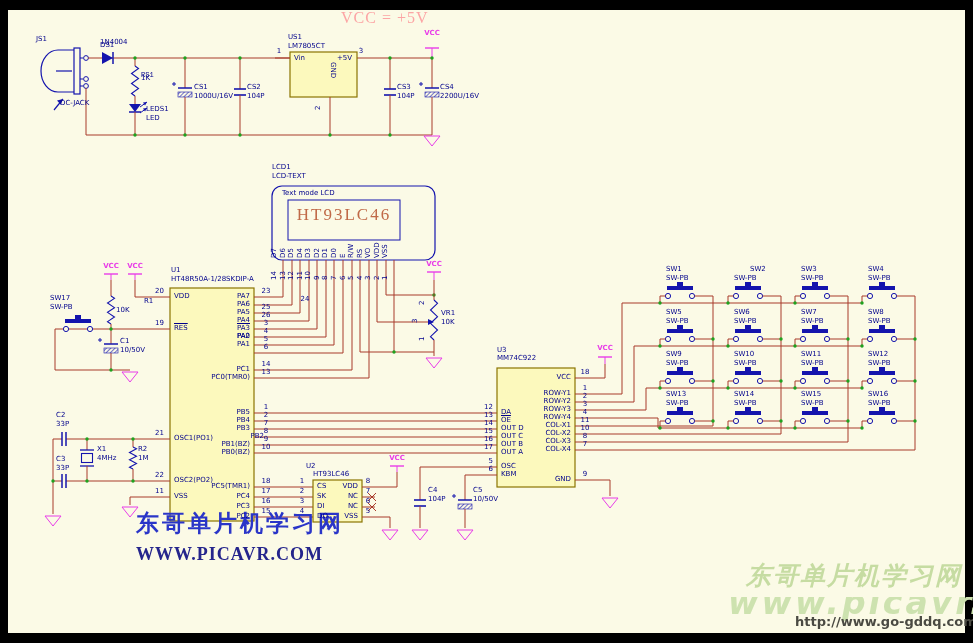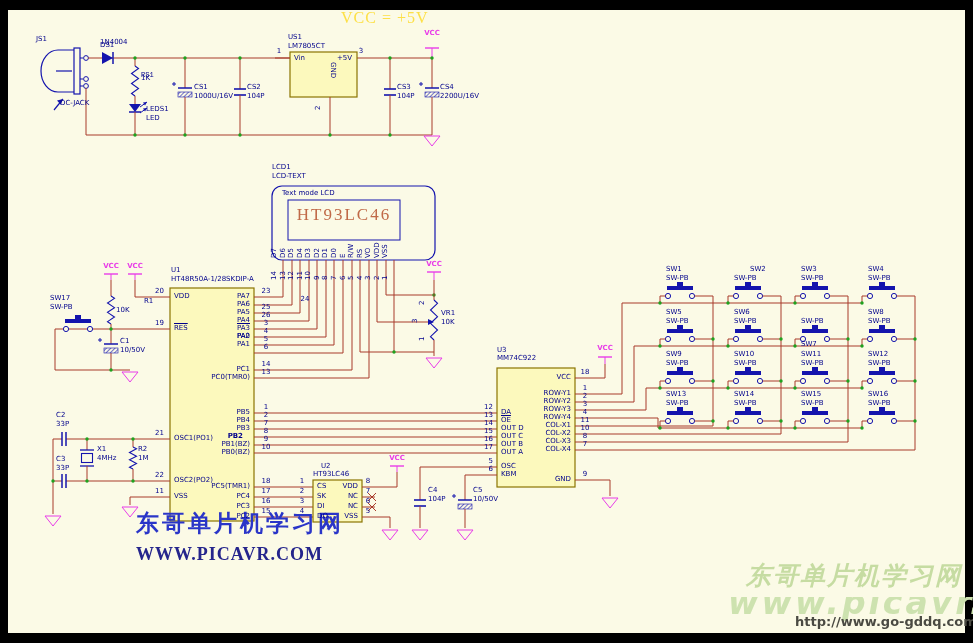--- a/index.html
+++ b/index.html
@@ -7,21 +7,21 @@
        font-family:"DejaVu Sans",sans-serif;}
   #sheet{position:absolute;left:8px;top:10px;width:957px;height:623px;background:#fbfae6;}
   #canvas,#labels{position:absolute;left:0;top:0;width:973px;height:643px;}
   .lbl{position:absolute;font-size:7px;line-height:7px;color:#00008c;white-space:nowrap;}
   .c{transform:translateX(-50%);}
   .r{transform:translateX(-100%);}
   .rotccw{transform-origin:0 100%;transform:rotate(-90deg);}
   .rotcw{transform-origin:0 0;transform:rotate(90deg);}
   .mag{color:#e83ce8;font-weight:bold;}
   .ovl{text-decoration:overline;}
-  .note{font-family:"Liberation Serif",serif;font-size:16px;color:#fde047;letter-spacing:1px;}
+  .note{font-family:"Liberation Serif",serif;font-size:16px;color:#fca5a5;letter-spacing:1px;}
   .screen-text{font-family:"Liberation Serif",serif;font-size:17px;color:#c06a48;letter-spacing:2px;}
   .cn{font-weight:bold;font-size:23px;color:#2a35c8;letter-spacing:3px;}
   .url{font-family:"Liberation Serif",serif;font-weight:bold;font-size:18px;color:#25258c;letter-spacing:1px;}
   .wm1{font-style:italic;font-weight:bold;font-size:25px;color:#c6dca2;letter-spacing:2px;}
   .wm2{font-style:italic;font-weight:bold;font-size:33px;color:#cde2af;letter-spacing:3px;}
   .wm3{font-weight:bold;font-size:13px;color:#4a4a42;}
 </style>
 </head>
 <body>
 
@@ -506,21 +506,21 @@
     <div class="lbl r" style="left: 250px; top: 366px;">PC1</div>
     <div class="lbl c" style="left: 266px; top: 369px;">13</div>
     <div class="lbl r" style="left: 250px; top: 374px;">PC0(TMR0)</div>
     <div class="lbl c" style="left: 266px; top: 404px;">1</div>
     <div class="lbl r" style="left: 250px; top: 409px;">PB5</div>
     <div class="lbl c" style="left: 266px; top: 412px;">2</div>
     <div class="lbl r" style="left: 250px; top: 417px;">PB4</div>
     <div class="lbl c" style="left: 266px; top: 420px;">7</div>
     <div class="lbl r" style="left: 250px; top: 425px;">PB3</div>
     <div class="lbl c" style="left: 266px; top: 428px;">8</div>
-    <div class="lbl r" style="left: 243px; top: 433px; font-weight: bold;">PB2</div>
+    <div class="lbl r" style="left: 264px; top: 433px;">PB2</div>
     <div class="lbl c" style="left: 266px; top: 436px;">9</div>
     <div class="lbl r" style="left: 250px; top: 441px;">PB1(BZ)</div>
     <div class="lbl c" style="left: 266px; top: 444px;">10</div>
     <div class="lbl r" style="left: 250px; top: 449px;">PB0(BZ)</div>
     <div class="lbl c" style="left: 266px; top: 478px;">18</div>
     <div class="lbl r" style="left: 250px; top: 483px;">PC5(TMR1)</div>
     <div class="lbl c" style="left: 266px; top: 488px;">17</div>
     <div class="lbl r" style="left: 250px; top: 493px;">PC4</div>
     <div class="lbl c" style="left: 266px; top: 498px;">16</div>
     <div class="lbl r" style="left: 250px; top: 503px;">PC3</div>
@@ -535,21 +535,21 @@
     <div class="lbl " style="left: 120px; top: 338px;">C1</div>
     <div class="lbl " style="left: 120px; top: 347px;">10/50V</div>
     <div class="lbl " style="left: 56px; top: 412px;">C2</div>
     <div class="lbl " style="left: 56px; top: 421px;">33P</div>
     <div class="lbl " style="left: 56px; top: 456px;">C3</div>
     <div class="lbl " style="left: 56px; top: 465px;">33P</div>
     <div class="lbl " style="left: 97px; top: 446px;">X1</div>
     <div class="lbl " style="left: 97px; top: 455px;">4MHz</div>
     <div class="lbl " style="left: 138px; top: 446px;">R2</div>
     <div class="lbl " style="left: 138px; top: 455px;">1M</div>
-    <div class="lbl " style="left: 321px; top: 463px;">U2</div>
+    <div class="lbl " style="left: 306px; top: 463px;">U2</div>
     <div class="lbl " style="left: 313px; top: 471px;">HT93LC46</div>
     <div class="lbl c" style="left: 302px; top: 478px;">1</div>
     <div class="lbl " style="left: 317px; top: 483px;">CS</div>
     <div class="lbl c" style="left: 302px; top: 488px;">2</div>
     <div class="lbl " style="left: 317px; top: 493px;">SK</div>
     <div class="lbl c" style="left: 302px; top: 498px;">3</div>
     <div class="lbl " style="left: 317px; top: 503px;">DI</div>
     <div class="lbl c" style="left: 302px; top: 508px;">4</div>
     <div class="lbl " style="left: 317px; top: 513px;">DO</div>
     <div class="lbl c" style="left: 368px; top: 478px;">8</div>
@@ -615,21 +615,21 @@
     <div class="lbl " style="left: 734px; top: 266px; margin-left: 16px;">SW2</div>
     <div class="lbl " style="left: 734px; top: 275px;">SW-PB</div>
     <div class="lbl " style="left: 801px; top: 266px;">SW3</div>
     <div class="lbl " style="left: 801px; top: 275px;">SW-PB</div>
     <div class="lbl " style="left: 868px; top: 266px;">SW4</div>
     <div class="lbl " style="left: 868px; top: 275px;">SW-PB</div>
     <div class="lbl " style="left: 666px; top: 309px;">SW5</div>
     <div class="lbl " style="left: 666px; top: 318px;">SW-PB</div>
     <div class="lbl " style="left: 734px; top: 309px;">SW6</div>
     <div class="lbl " style="left: 734px; top: 318px;">SW-PB</div>
-    <div class="lbl " style="left: 801px; top: 309px; margin-top: 32px;">SW7</div>
+    <div class="lbl " style="left: 801px; top: 309px;">SW7</div>
     <div class="lbl " style="left: 801px; top: 318px;">SW-PB</div>
     <div class="lbl " style="left: 868px; top: 309px;">SW8</div>
     <div class="lbl " style="left: 868px; top: 318px;">SW-PB</div>
     <div class="lbl " style="left: 666px; top: 351px;">SW9</div>
     <div class="lbl " style="left: 666px; top: 360px;">SW-PB</div>
     <div class="lbl " style="left: 734px; top: 351px;">SW10</div>
     <div class="lbl " style="left: 734px; top: 360px;">SW-PB</div>
     <div class="lbl " style="left: 801px; top: 351px;">SW11</div>
     <div class="lbl " style="left: 801px; top: 360px;">SW-PB</div>
     <div class="lbl " style="left: 868px; top: 351px;">SW12</div>

